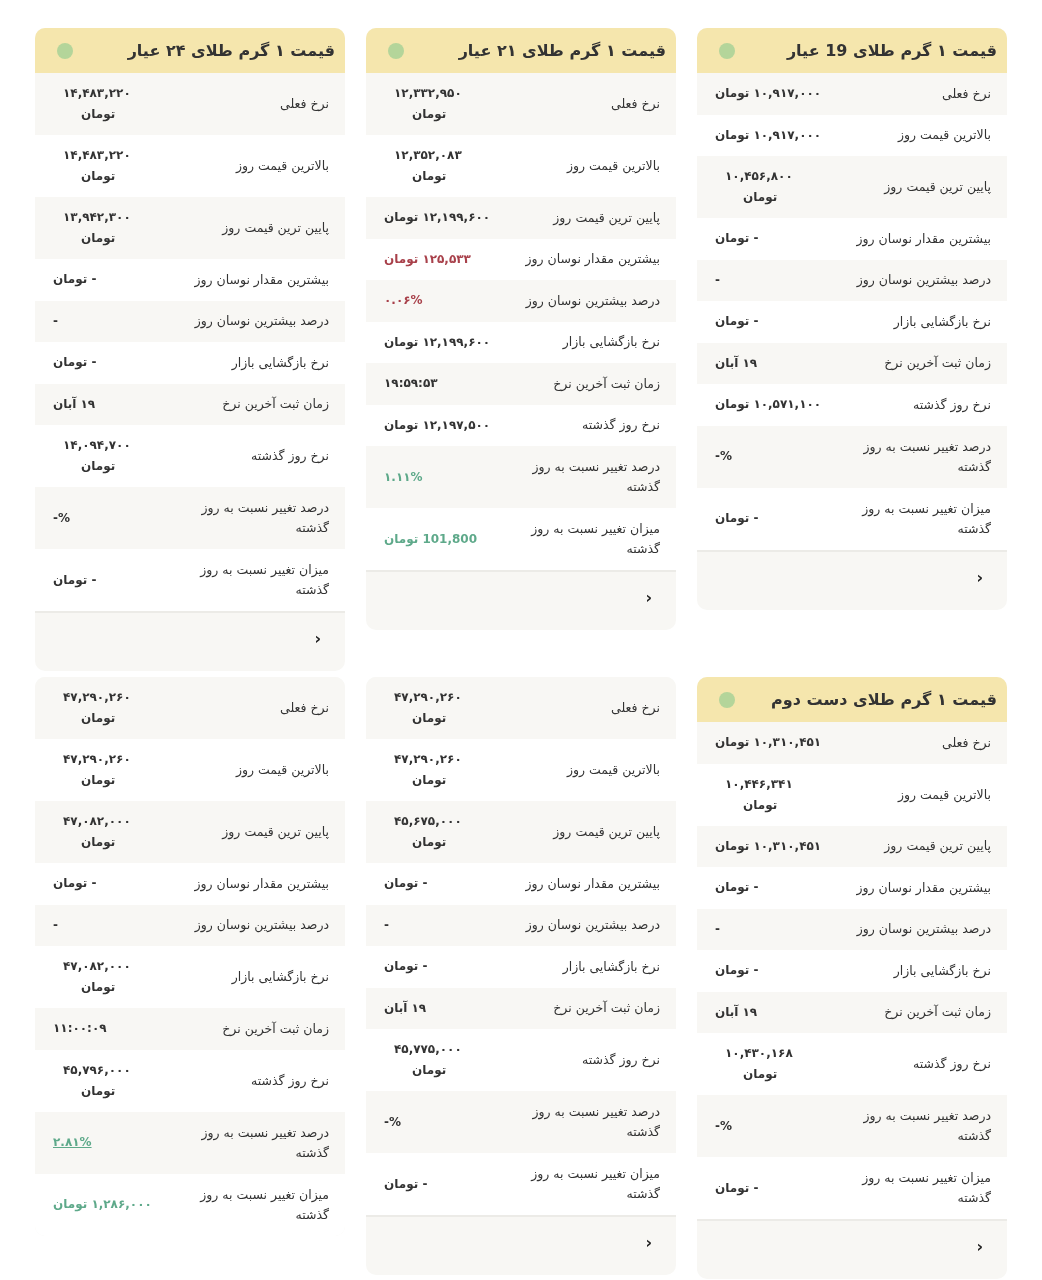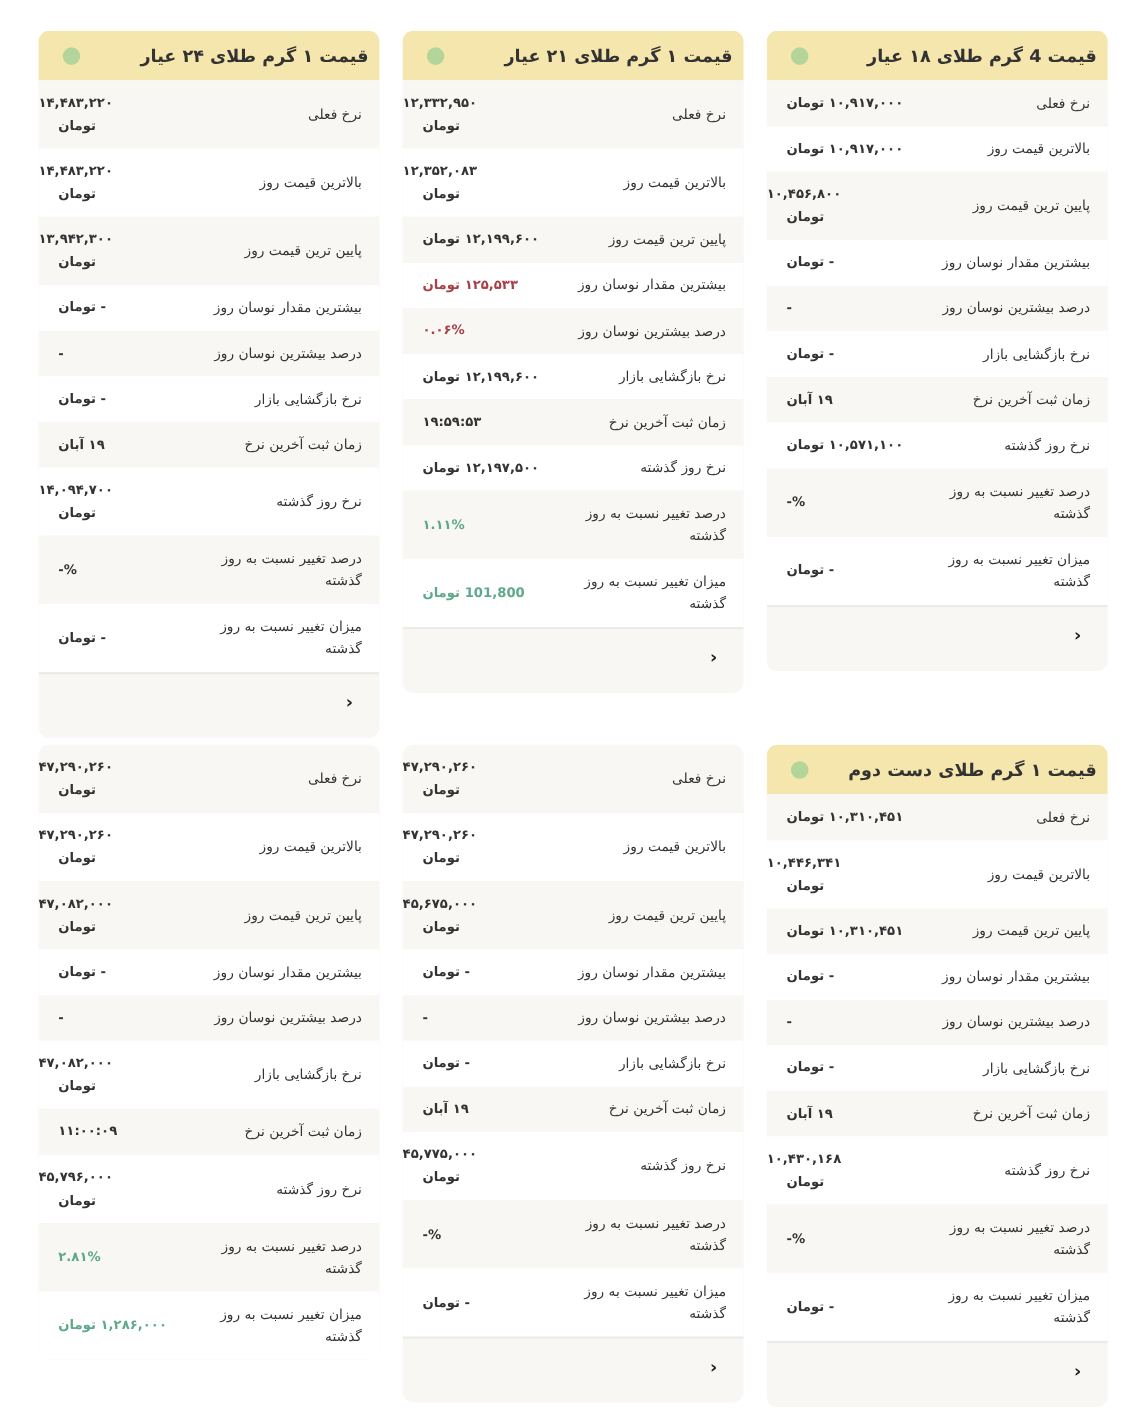--- a/index.html
+++ b/index.html
@@ -33,42 +33,42 @@
   .row.odd { background: #f8f7f4; }
   .row.even { background: #ffffff; }
   .row.tall { min-height: 62px; }
   .row-label { font-size: 12.5px; color: #333; width: 160px; text-align: right; line-height: 20px; }
   .row-label.wrap { width: 160px; margin-right: 0; }
   .row-value {
     font-size: 12px; font-weight: bold; color: #333;
     width: 120px; text-align: left; direction: ltr;
     line-height: 21px; padding-left: 18px;
   }
-  .row-value.two-line { padding-left: 0; }
+  .row-value.two-line { padding-left: 0; margin-left: 28px; }
   .row-value .num { display: block; }
   .row-value .unit { display: block; padding-left: 18px; }
   .row-value.red { color: #a8404a; }
   .row-value.green { color: #5ea98a; }
   .footer {
     border-top: 2px solid #ecebe7;
     height: 60px;
     display: flex;
     align-items: flex-start;
     padding: 16px 0 0 0;
     padding-right: 24px;
   }
   .chevron-left { font-size: 16px; font-weight: bold; color: #222; cursor: pointer; }
 </style>
 </head>
 <body>
 
 <div id="cards-root">
     <div class="card" style="left: 697px; top: 28px;">
       <div class="card-header">
-        <span class="card-title">قیمت 4 گرم طلای ۱۸ عیار</span>
+        <span class="card-title">قیمت ۱ گرم طلای 19 عیار</span>
         <span class="status-dot"></span>
       </div>
       <div class="row odd">
         <span class="row-label">نرخ فعلی</span>
         <span class="row-value" style="direction: rtl; text-align: right; padding-left: 0px; padding-right: 0px; width: auto; margin-left: 18px;">۱۰,۹۱۷,۰۰۰ تومان</span>
       </div>
       <div class="row even">
         <span class="row-label">بالاترین قیمت روز</span>
         <span class="row-value" style="direction: rtl; text-align: right; padding-left: 0px; padding-right: 0px; width: auto; margin-left: 18px;">۱۰,۹۱۷,۰۰۰ تومان</span>
       </div>
@@ -382,20 +382,20 @@
       </div>
       <div class="row even tall">
         <span class="row-label">نرخ روز گذشته</span>
         <span class="row-value two-line">
           <span class="num">۴۵,۷۹۶,۰۰۰</span>
           <span class="unit">تومان</span>
         </span>
       </div>
       <div class="row odd tall">
         <span class="row-label wrap">درصد تغییر نسبت به روز گذشته</span>
-        <span class="row-value green" style="direction: rtl; text-align: left; padding-left: 0px; padding-right: 0px; width: auto; margin-left: 18px;">۲.۸۱%</span>
+        <span class="row-value green" style="direction: rtl; text-align: left; padding-left: 0px; padding-right: 0px; width: auto; margin-left: 18px; text-decoration: underline;">۲.۸۱%</span>
       </div>
       <div class="row even tall">
         <span class="row-label wrap">میزان تغییر نسبت به روز گذشته</span>
         <span class="row-value green" style="direction: rtl; text-align: right; padding-left: 0px; padding-right: 0px; width: auto; margin-left: 18px;">۱,۲۸۶,۰۰۰ تومان</span>
       </div>
     </div>
   </div>
 
 </body></html>

